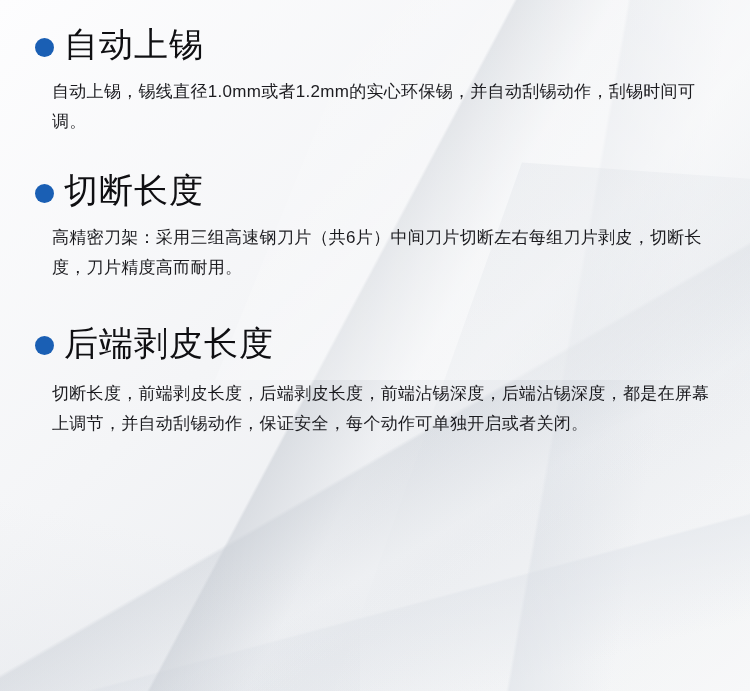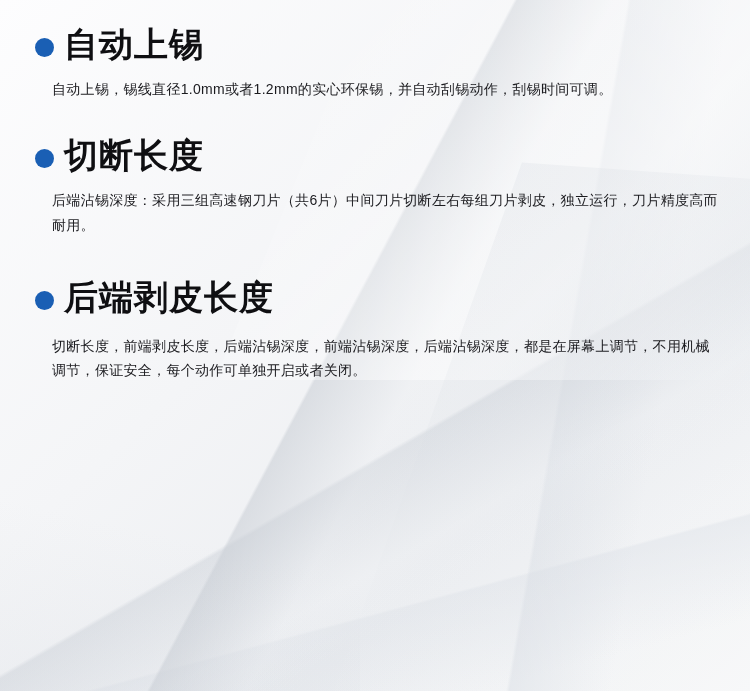--- a/index.html
+++ b/index.html
@@ -69,27 +69,27 @@
     height: 19px;
     border-radius: 50%;
     background: #1a5fb4;
     flex: 0 0 auto;
     margin: 0 10px 0 5px;
     position: relative;
     top: 3px;
   }
   .sec-title {
     font-size: 34px;
-    font-weight: bold;
+    font-weight: normal;
     color: #0f0f12;
     letter-spacing: 1px;
     line-height: 1.2;
   }
   .sec-body {
-    font-size: 14px;
+    font-size: 17px;
     color: #1b1b1f;
     line-height: 1.75;
     margin: 17px 0 0 22px;
     letter-spacing: 0.3px;
   }
   .sec-body p {
     margin: 0;
   }
   #s1 { padding-top: 10px; }
   #s1 .sec-body { margin-top: 12px; }
@@ -117,28 +117,28 @@
         <p>自动上锡，锡线直径1.0mm或者1.2mm的实心环保锡，并自动刮锡动作，刮锡时间可调。</p>
       </div>
     </div>
 
     <div class="section" id="s2">
       <div class="sec-head">
         <span class="bullet"></span>
         <span class="sec-title">切断长度</span>
       </div>
       <div class="sec-body">
-        <p>后端沾锡深度：采用三组高速钢刀片（共6片）中间刀片切断左右每组刀片剥皮，独立运行，刀片精度高而耐用。</p>
+        <p>高精密刀架：采用三组高速钢刀片（共6片）中间刀片切断左右每组刀片剥皮，切断长度，刀片精度高而耐用。</p>
       </div>
     </div>
 
     <div class="section" id="s3">
       <div class="sec-head">
         <span class="bullet"></span>
         <span class="sec-title">后端剥皮长度</span>
       </div>
       <div class="sec-body">
-        <p>切断长度，前端剥皮长度，后端沾锡深度，前端沾锡深度，后端沾锡深度，都是在屏幕上调节，不用机械调节，保证安全，每个动作可单独开启或者关闭。</p>
+        <p>切断长度，前端剥皮长度，后端剥皮长度，前端沾锡深度，后端沾锡深度，都是在屏幕上调节，并自动刮锡动作，保证安全，每个动作可单独开启或者关闭。</p>
       </div>
     </div>
 
   </div>
 </div>
 
 </body></html>

